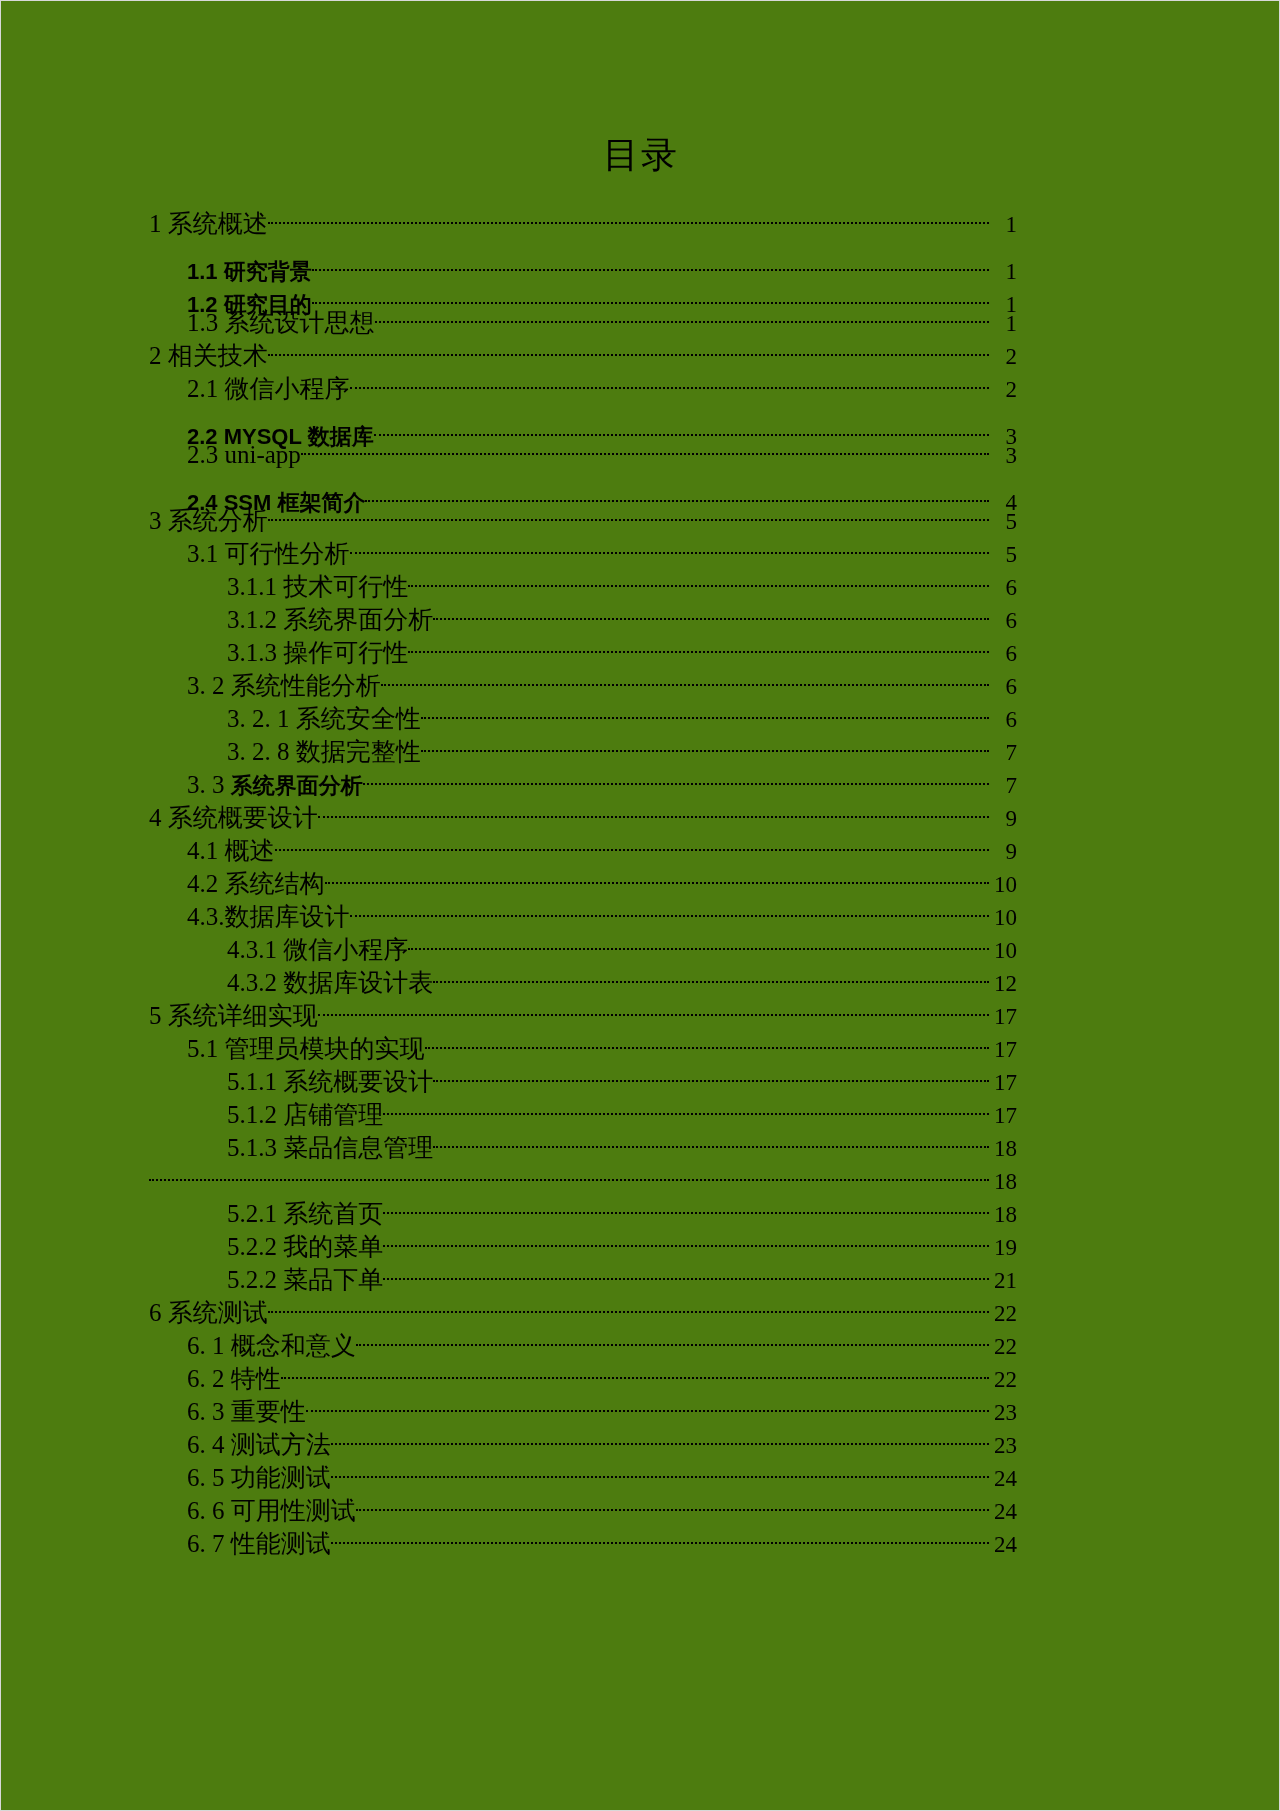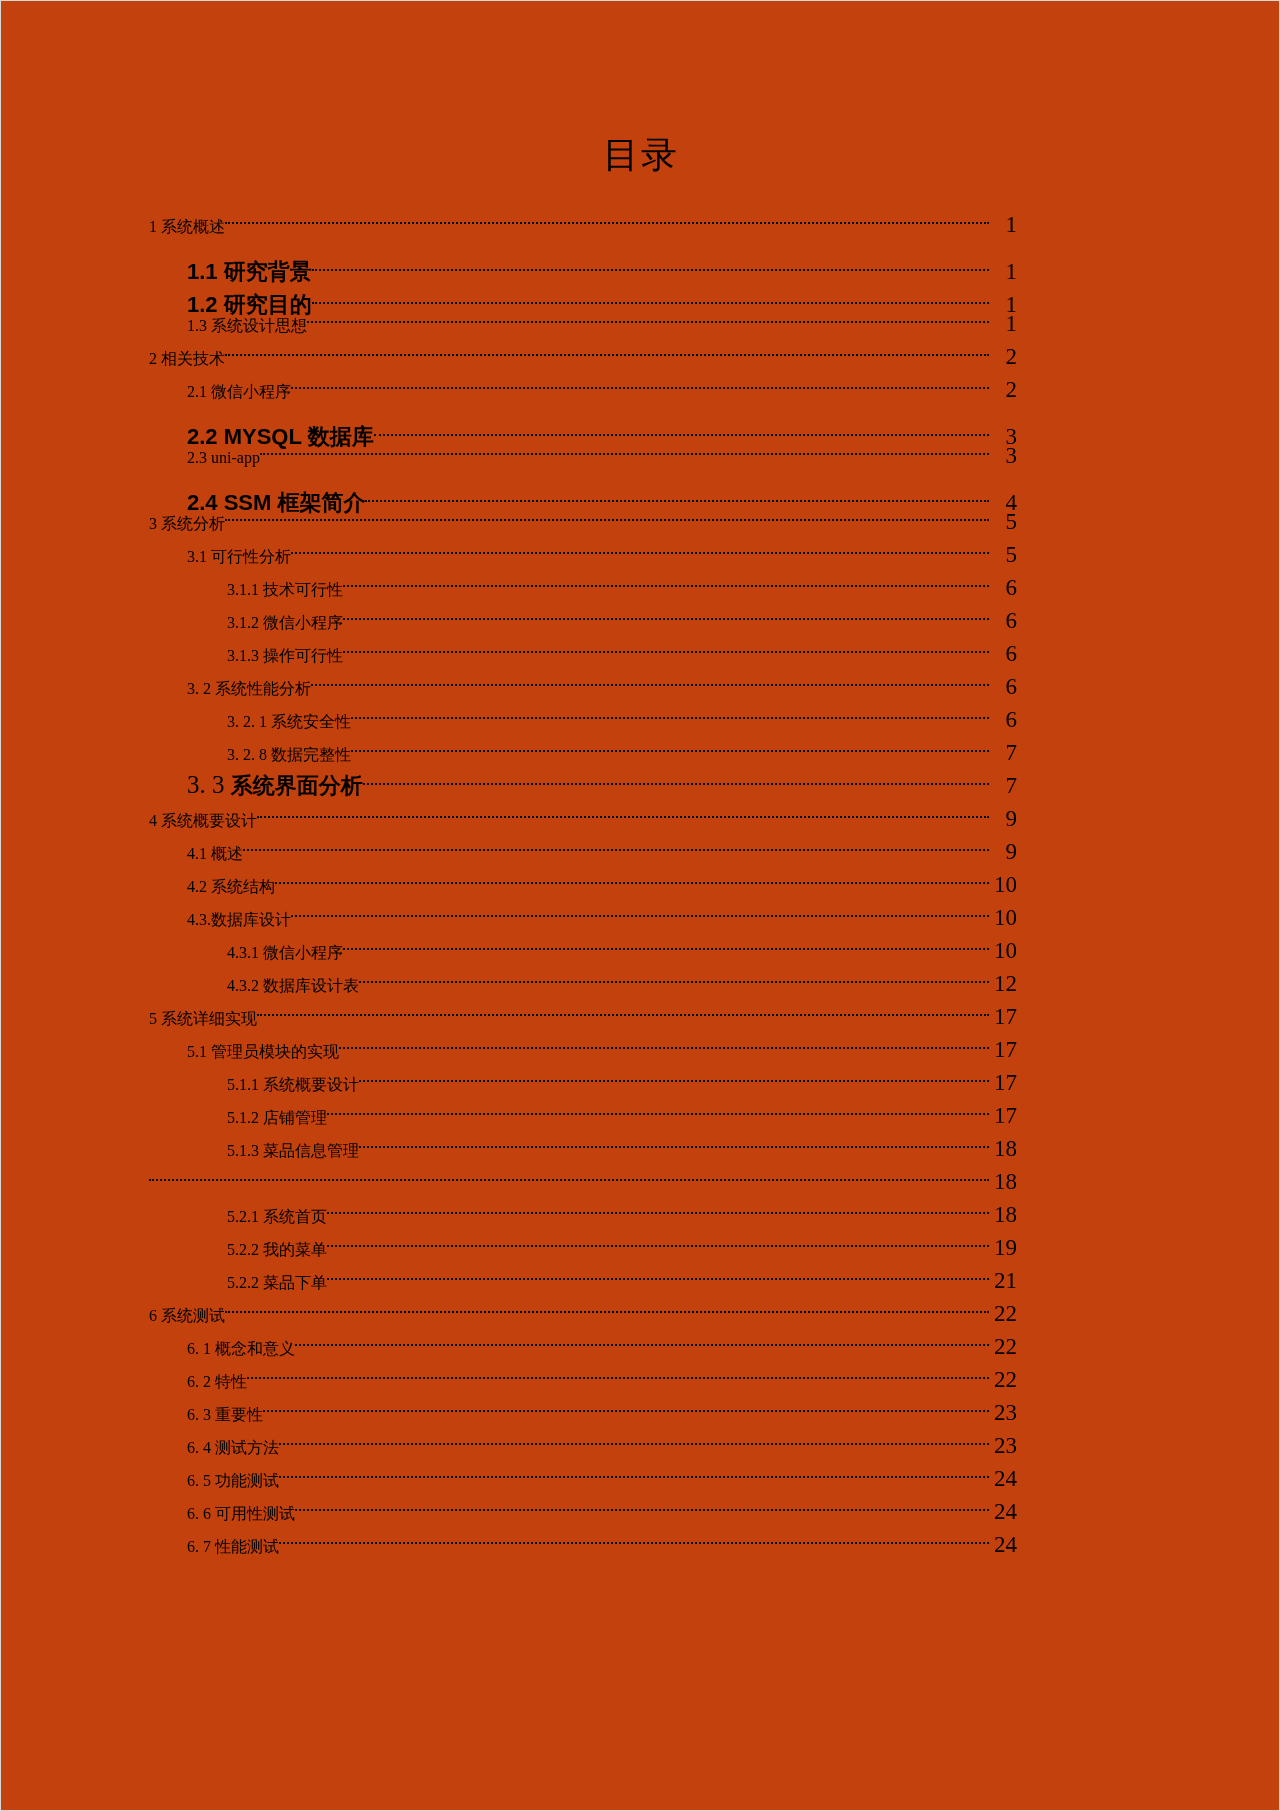--- a/index.html
+++ b/index.html
@@ -46,21 +46,21 @@
   .toc-row {
     display: flex;
     align-items: baseline;
     width: 100%;
     height: 33px;
     box-sizing: border-box;
     white-space: nowrap;
   }
   .toc-label {
     flex: 0 0 auto;
-    font-size: 16px;
+    font-size: 25px;
     line-height: 33px;
     color: #000;
   }
   .toc-dots {
     flex: 1 1 auto;
     min-width: 10px;
     position: relative;
     height: 33px;
     overflow: hidden;
   }
@@ -114,21 +114,21 @@
     font-size: 25px;
   }
   .f-mixed .toc-page {
     font-family: "Liberation Serif", "DejaVu Serif", serif;
     font-weight: normal;
   }
 </style>
 </head>
 <body style="color: rgb(0, 0, 0);">
 
-<div id="page" style="background: #c2410c; border-color: rgb(216, 216, 216);">
+<div id="page" style="background: #4d7c0f; border-color: rgb(216, 216, 216);">
 
   <div id="doc-title">目录</div>
 
   <div id="toc">
       <div class="toc-row lvl-1 f-serif">
         <span class="toc-label">1 系统概述</span>
         <span class="toc-dots"></span>
         <span class="toc-page">1</span>
       </div>
       <div class="toc-row lvl-2 f-sans-bold">
@@ -180,21 +180,21 @@
         <span class="toc-label">3.1 可行性分析</span>
         <span class="toc-dots"></span>
         <span class="toc-page">5</span>
       </div>
       <div class="toc-row lvl-3 f-serif">
         <span class="toc-label">3.1.1 技术可行性</span>
         <span class="toc-dots"></span>
         <span class="toc-page">6</span>
       </div>
       <div class="toc-row lvl-3 f-serif">
-        <span class="toc-label">3.1.2 微信小程序</span>
+        <span class="toc-label">3.1.2 系统界面分析</span>
         <span class="toc-dots"></span>
         <span class="toc-page">6</span>
       </div>
       <div class="toc-row lvl-3 f-serif">
         <span class="toc-label">3.1.3 操作可行性</span>
         <span class="toc-dots"></span>
         <span class="toc-page">6</span>
       </div>
       <div class="toc-row lvl-2 f-serif">
         <span class="toc-label">3. 2 系统性能分析</span>

